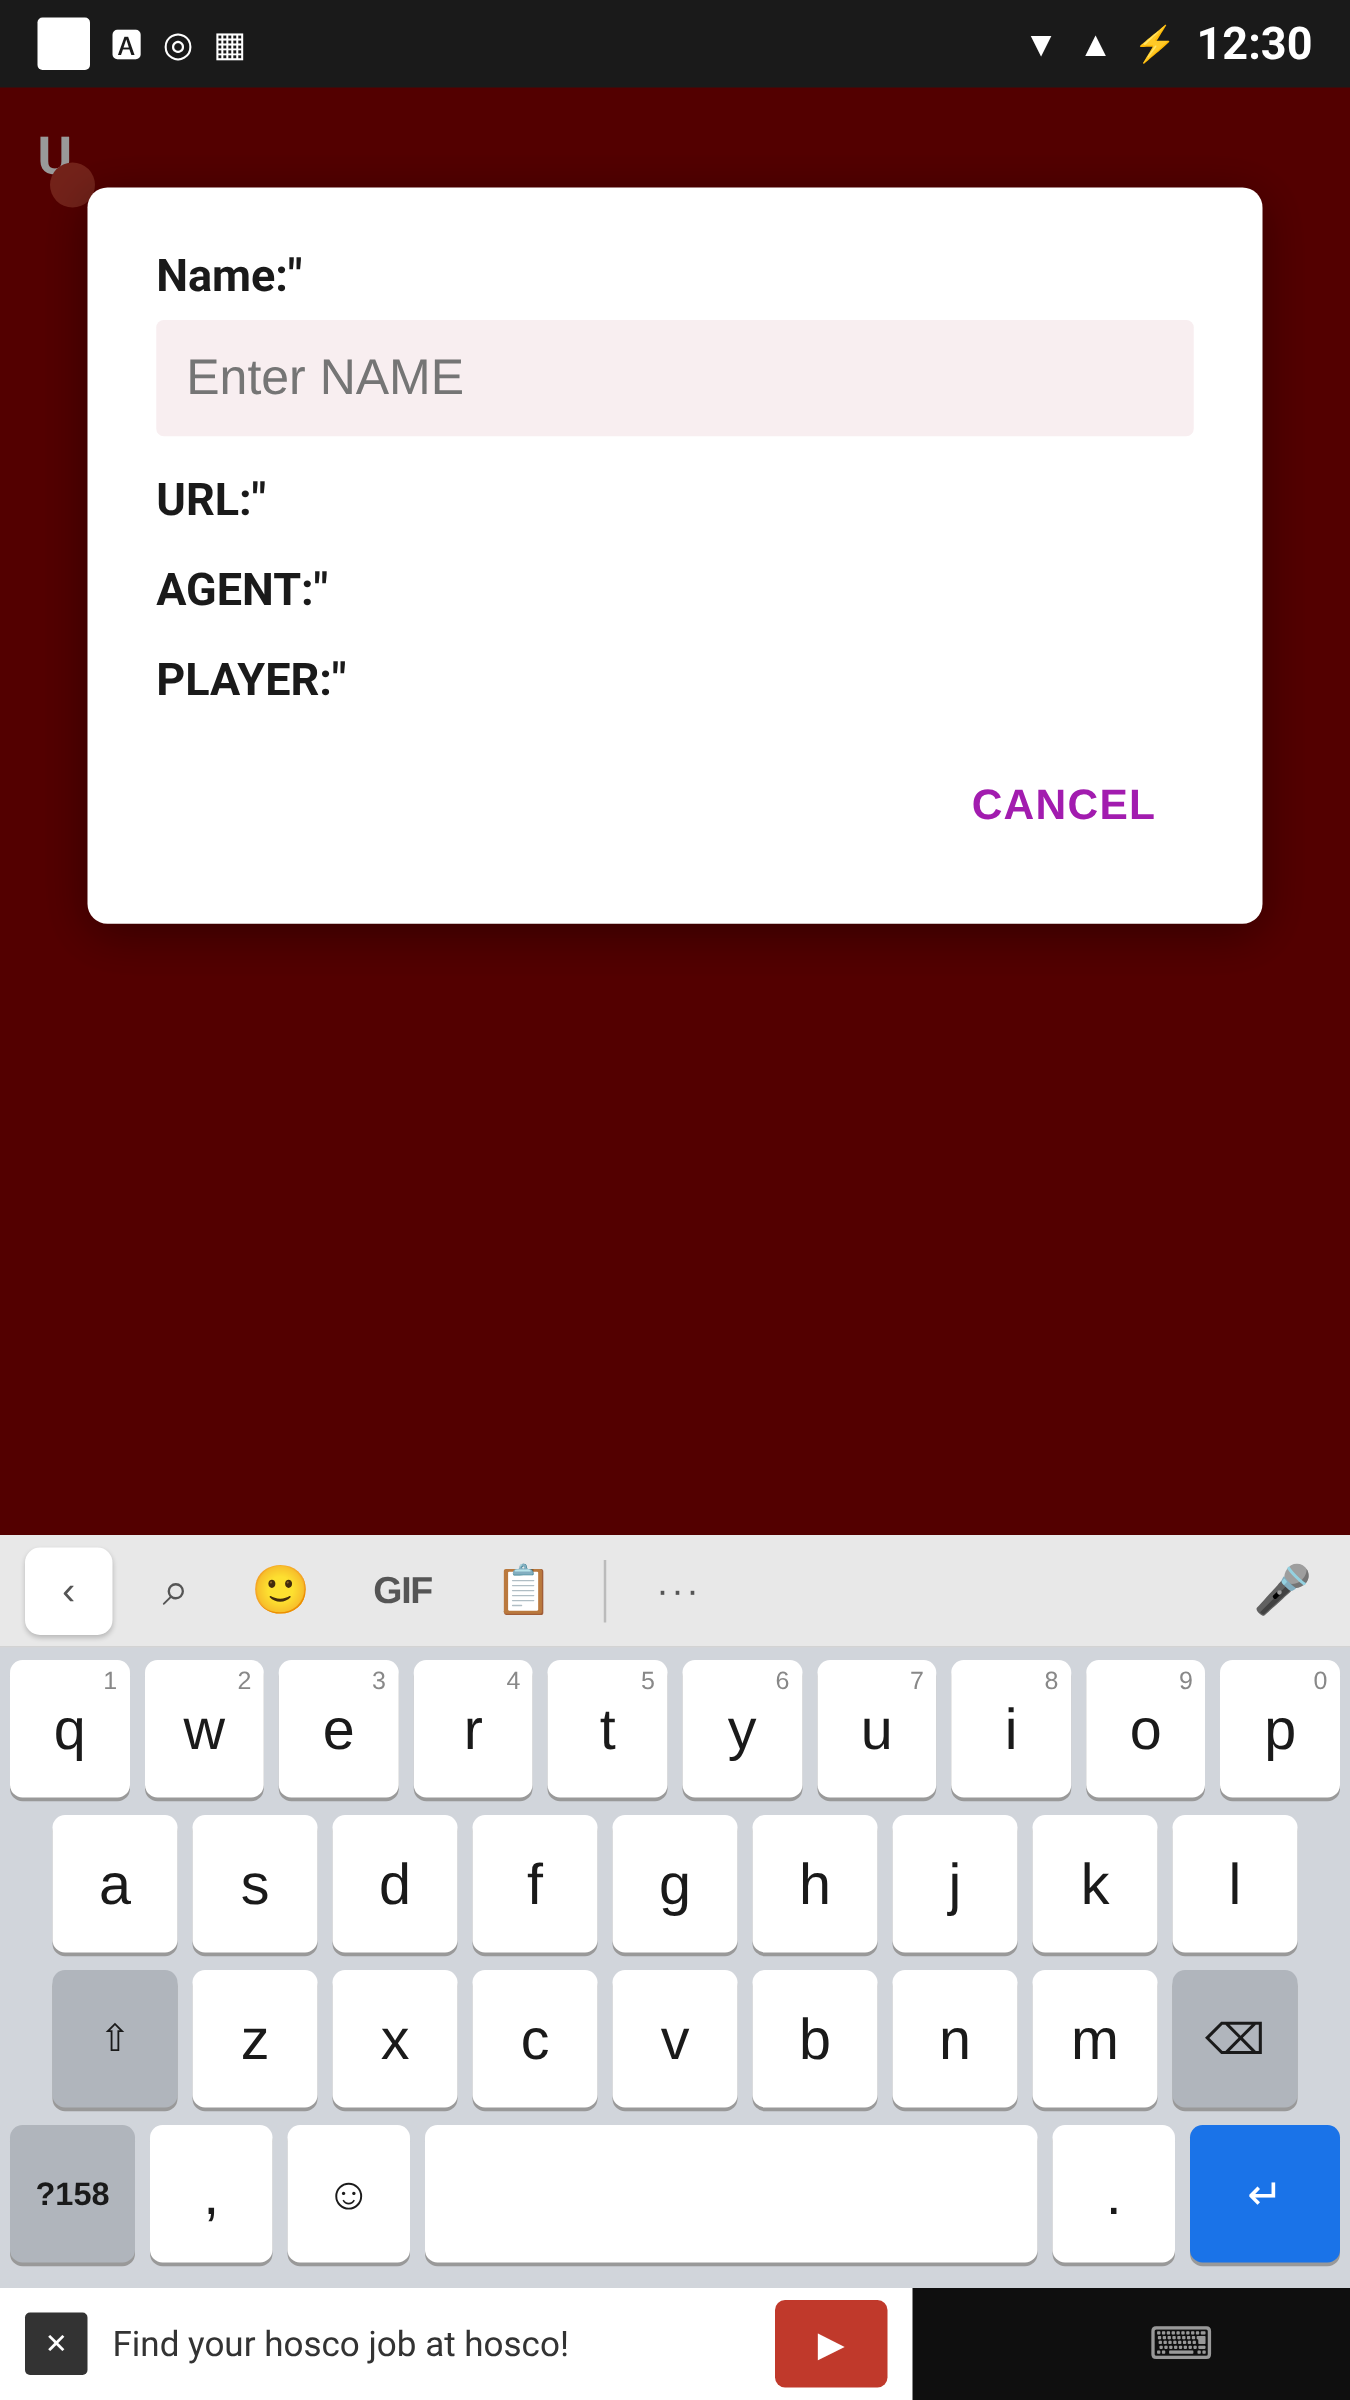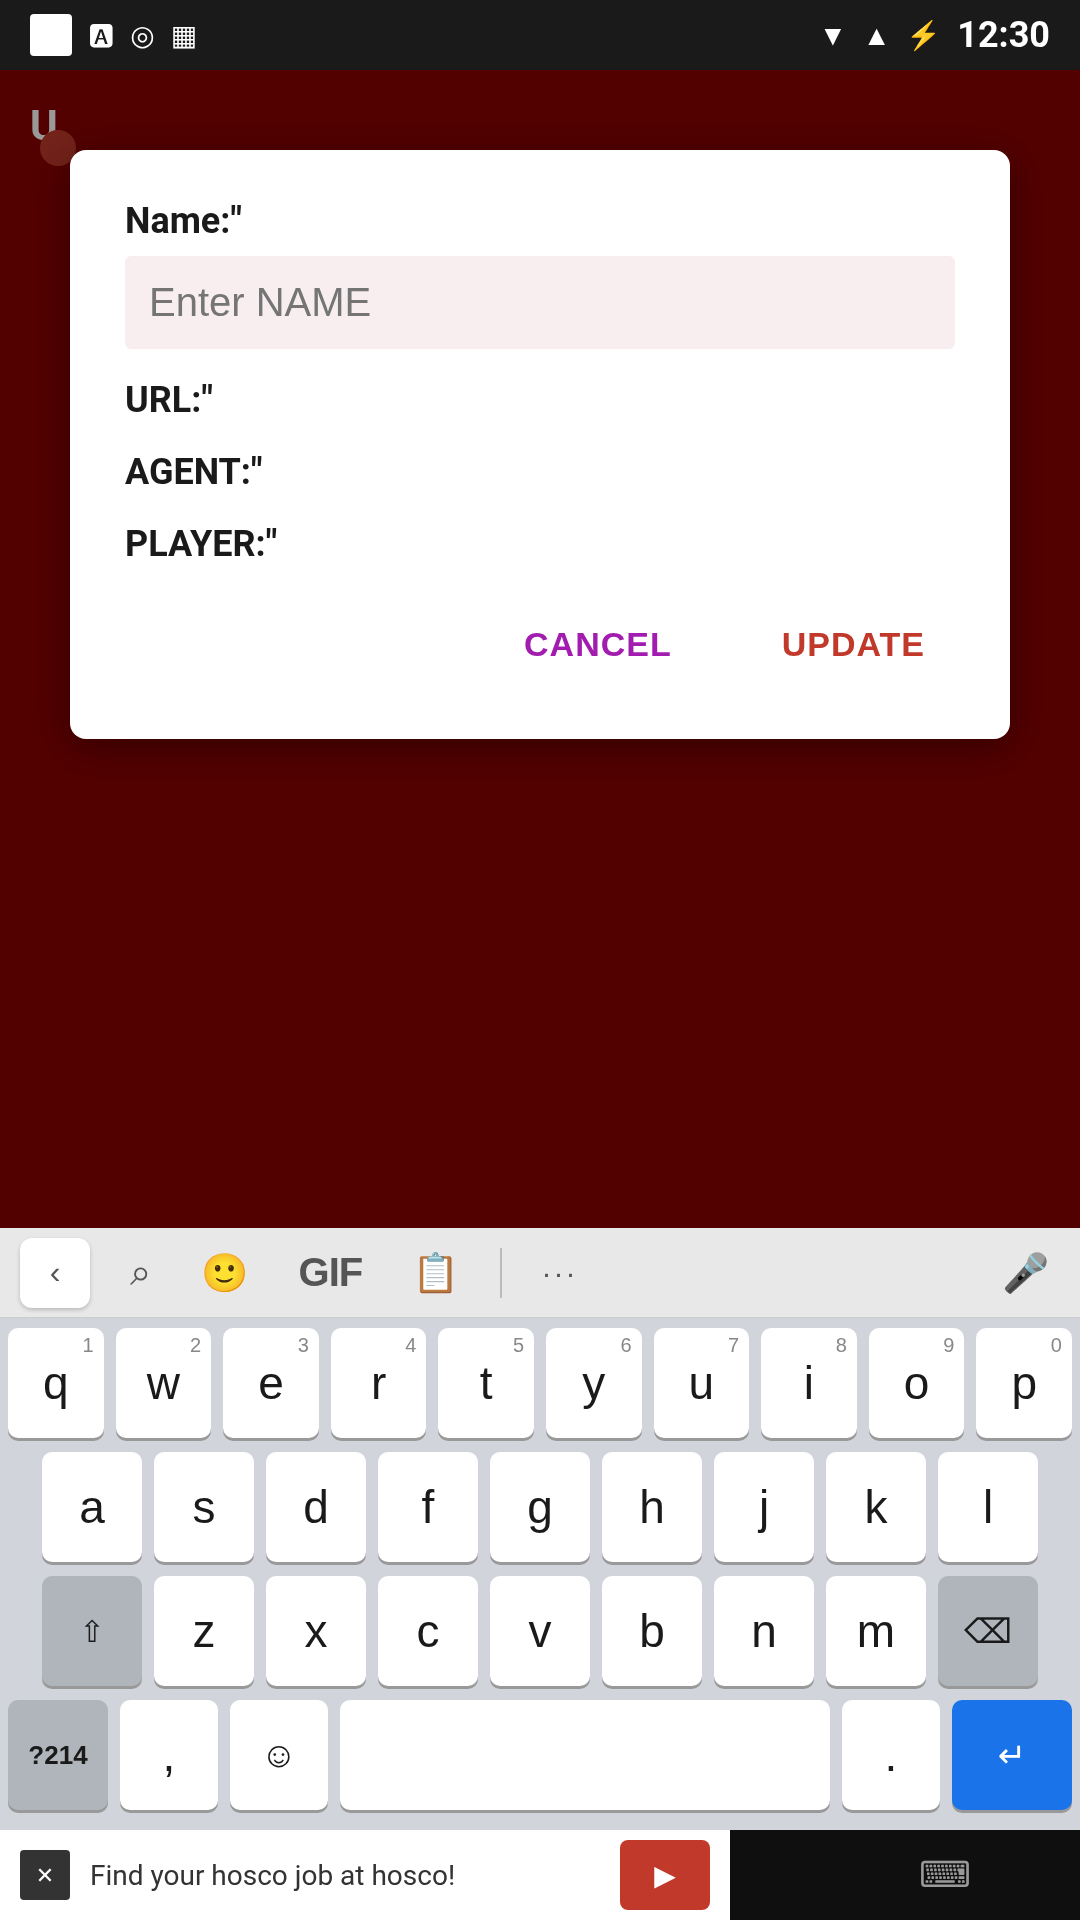--- a/index.html
+++ b/index.html
@@ -283,21 +283,21 @@
       border: none;
       font-size: 38px;
       color: #555;
       cursor: pointer;
       padding: 10px;
     }
 
     .kb-gif-btn {
       background: transparent;
       border: none;
-      font-size: 40px;
+      font-size: 30px;
       font-weight: bold;
       color: #555;
       cursor: pointer;
       padding: 10px;
       letter-spacing: -1px;
     }
 
     .kb-dots-btn {
       background: transparent;
       border: none;
@@ -470,21 +470,20 @@
     <div class="field-group">
       <div class="field-label">AGENT:"</div>
     </div>
 
     <div class="field-group">
       <div class="field-label">PLAYER:"</div>
     </div>
 
     <div class="dialog-actions">
       <button class="btn-cancel">CANCEL</button>
-      <button class="btn-update">UPDATE</button>
     </div>
   </div>
 
   <div class="ad-banner" style="bottom: 0; position: absolute; width: 730px; left: 0;">
     <div class="ad-icon">✕</div>
     <span class="ad-text">Find your hosco job at hosco!</span>
     <div class="ad-close-btn">▶</div>
   </div>
 </div>
 
@@ -536,21 +535,21 @@
       <button class="kb-key">x</button>
       <button class="kb-key">c</button>
       <button class="kb-key">v</button>
       <button class="kb-key">b</button>
       <button class="kb-key">n</button>
       <button class="kb-key">m</button>
       <button class="kb-key special-key backspace-key">⌫</button>
     </div>
 
     <div class="kb-row">
-      <button class="kb-key special-key numspec-key">?214</button>
+      <button class="kb-key special-key numspec-key">?158</button>
       <button class="kb-key comma-key">,</button>
       <button class="kb-key emoji-key">☺</button>
       <button class="kb-key space-key"></button>
       <button class="kb-key period-key">.</button>
       <button class="kb-key enter-key">↵</button>
     </div>
 
   </div>
 </div>
 

